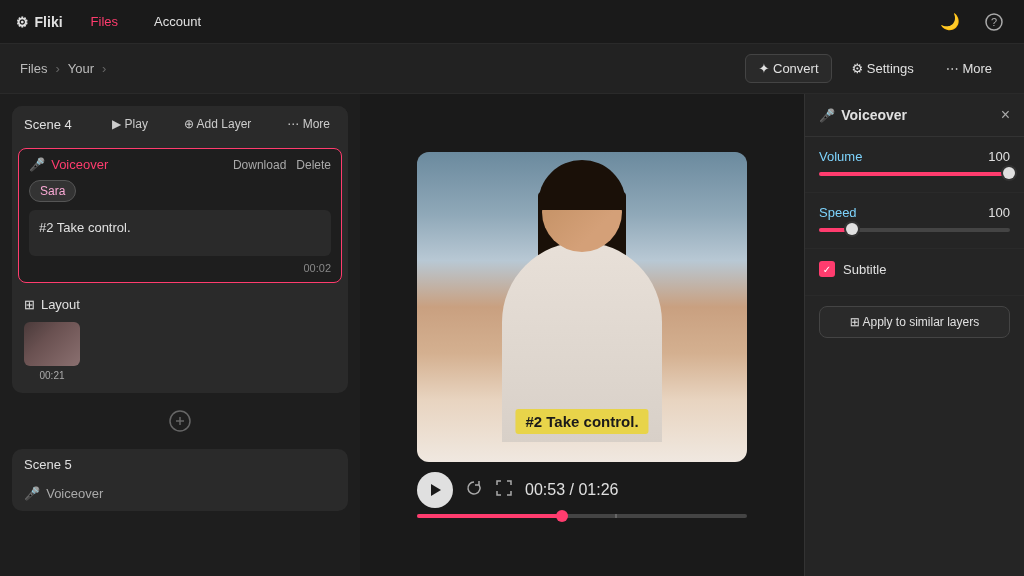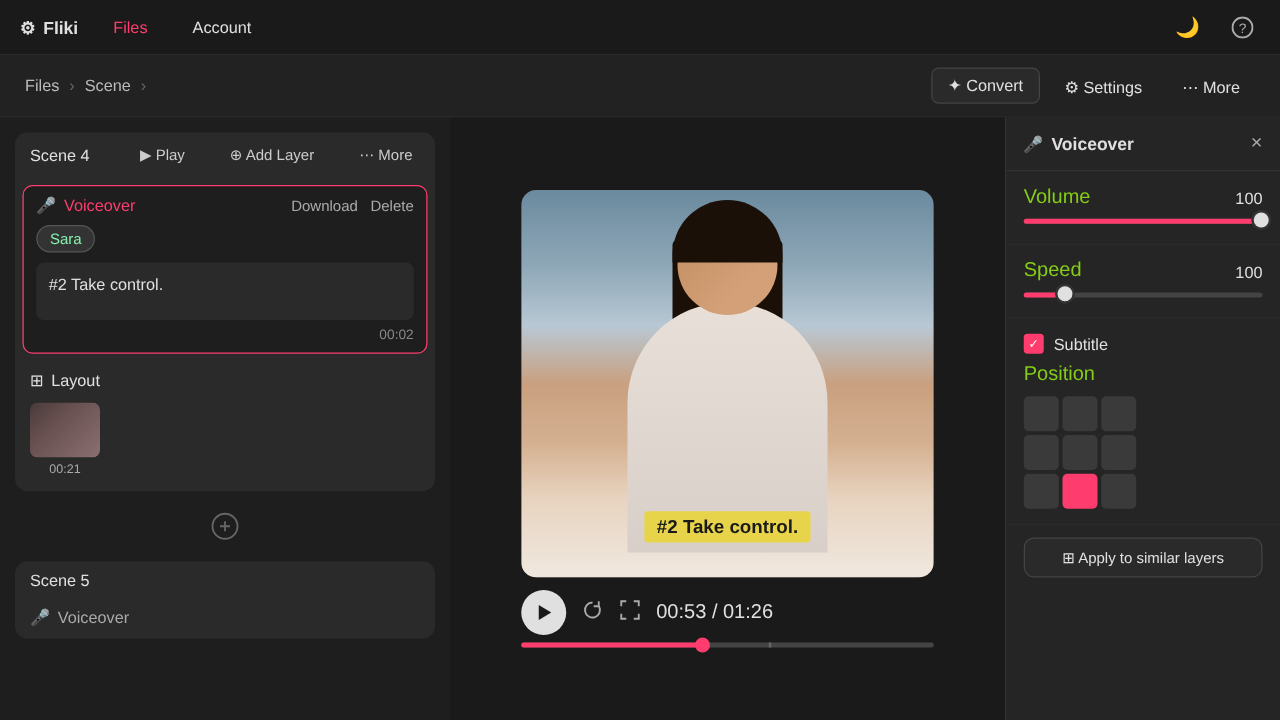--- a/index.html
+++ b/index.html
@@ -72,21 +72,21 @@
     .breadcrumb-current {
       color: #e0e0e0;
       font-size: 13px;
       display: flex;
       align-items: center;
       gap: 4px;
     }
     .breadcrumb-right {
       margin-left: auto;
       display: flex;
-      align-items: flex-end;
+      align-items: center;
       gap: 8px;
     }
     .breadcrumb-btn {
       display: flex;
       align-items: center;
       gap: 6px;
       background: none;
       border: none;
       color: #e0e0e0;
       font-size: 13px;
@@ -181,21 +181,21 @@
       border: none;
     }
     .voice-chip {
       display: inline-flex;
       align-items: center;
       background: #333;
       border: 1px solid #555;
       border-radius: 14px;
       padding: 3px 10px;
       font-size: 12px;
-      color: #86efac;
+      color: #f9a8d4;
       cursor: pointer;
       margin-bottom: 8px;
     }
     .voiceover-text {
       background: #2a2a2a;
       border-radius: 6px;
       padding: 10px;
       font-size: 13px;
       color: #e0e0e0;
       min-height: 46px;
@@ -415,21 +415,21 @@
     .panel-section {
       padding: 12px 14px;
       border-bottom: 1px solid #2a2a2a;
     }
     .panel-row {
       display: flex;
       align-items: center;
       justify-content: space-between;
       margin-bottom: 8px;
     }
-    .panel-label { color: #84cc16; font-size: 16px; }
+    .panel-label { color: #7dd3fc; font-size: 13px; }
     .panel-value { color: #e0e0e0; font-size: 13px; font-weight: 500; }
 
     
     .slider-track {
       width: 100%;
       height: 4px;
       background: #444;
       border-radius: 2px;
       position: relative;
       margin-bottom: 4px;
@@ -594,21 +594,21 @@
         <circle cx="9" cy="9" r="8" stroke="#aaa" stroke-width="1.5"></circle>
         <text x="9" y="13" text-anchor="middle" fill="#aaa" font-size="11">?</text>
       </svg>
     </button>
   </div>
 </nav>
 
 <div class="breadcrumb-bar">
   <span class="breadcrumb-item">Files</span>
   <span class="breadcrumb-sep">›</span>
-  <span class="breadcrumb-item">Scene</span>
+  <span class="breadcrumb-item">Your</span>
   <span class="breadcrumb-sep">›</span>
   <div class="breadcrumb-right">
     <button class="breadcrumb-btn convert-btn">✦  Convert</button>
     <button class="breadcrumb-btn">⚙  Settings</button>
     <button class="breadcrumb-btn">⋯  More</button>
   </div>
 </div>
 
 <div class="main-content">
 
@@ -754,34 +754,20 @@
         </div>
       </div>
     </div>
 
     <div class="panel-section">
       <div class="checkbox-row">
         <div class="checkbox-square">✓</div>
         <span class="checkbox-label">Subtitle</span>
       </div>
 
-      <div style="margin-top: 8px;">
-        <div class="panel-label">Position</div>
-        <div class="position-grid">
-          <button class="pos-cell"></button>
-          <button class="pos-cell"></button>
-          <button class="pos-cell"></button>
-          <button class="pos-cell"></button>
-          <button class="pos-cell"></button>
-          <button class="pos-cell"></button>
-          <button class="pos-cell"></button>
-          <button class="pos-cell active"></button>
-          <button class="pos-cell"></button>
-        </div>
-      </div>
     </div>
 
 
     <button class="apply-btn">⊞  Apply to similar layers</button>
 
   </div>
 
 </div>
 
 </body></html>

